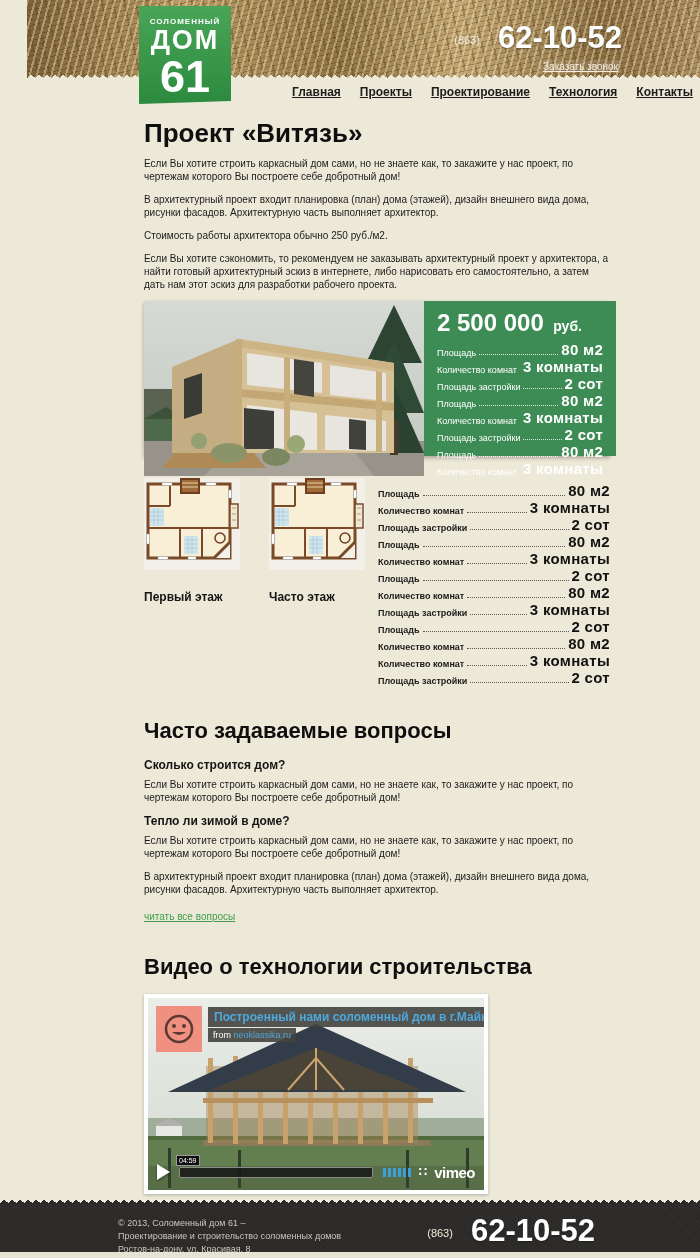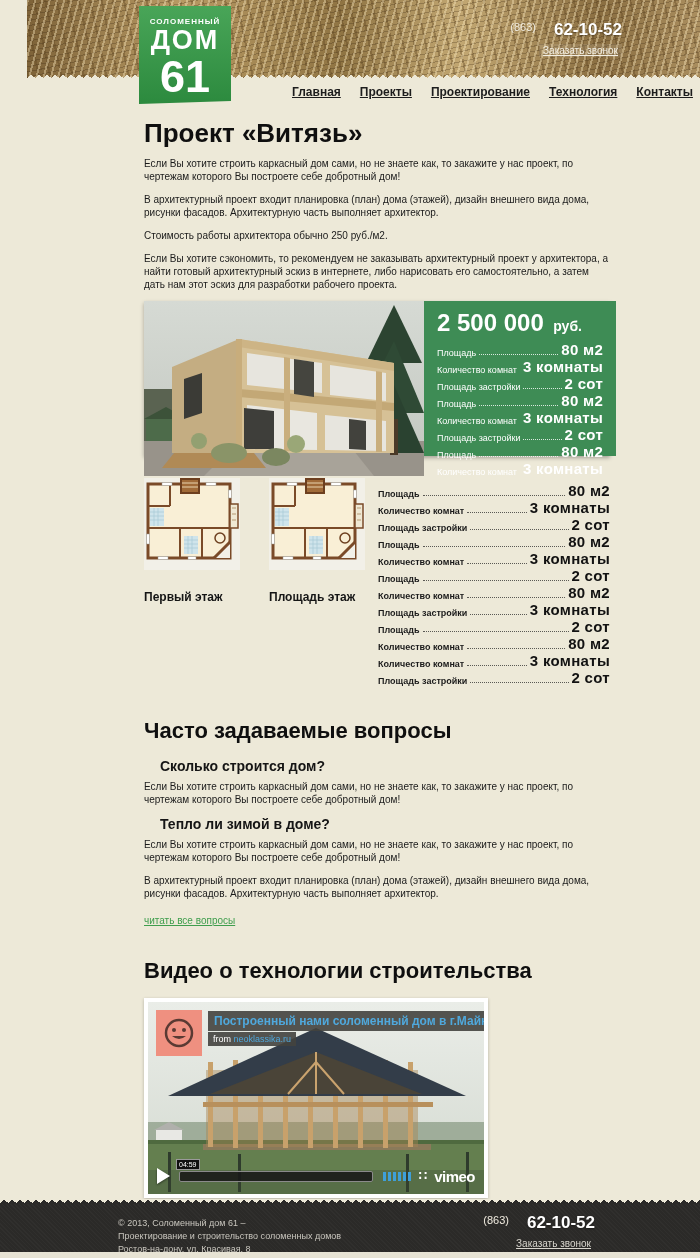--- a/index.html
+++ b/index.html
@@ -17,21 +17,21 @@
     background:conic-gradient(from 135deg at 50% 0%, #EDE9D8 0 90deg, rgba(0,0,0,0) 90deg 360deg) 0 0/8px 4px repeat-x;}
   .logo-badge{position:absolute;left:112px;top:6px;width:92px;height:98px;z-index:5;
     background:linear-gradient(180deg,#49a558,#2c8a3e);color:#fff;text-align:center;
     box-shadow:0 3px 5px rgba(0,0,0,.45);clip-path:polygon(0 0,100% 0,100% 97%,0 100%);}
   .logo-top{font-size:8px;font-weight:bold;letter-spacing:1px;margin-top:11px;}
   .logo-mid{font-size:27px;font-weight:bold;line-height:29px;letter-spacing:2px;}
   .logo-num{font-size:45px;font-weight:bold;line-height:44px;}
   .header-phone{position:absolute;top:20px;right:105px;text-align:right;color:#fff;}
   .phone-line{white-space:nowrap;}
   .phone-code{font-size:11px;color:#efeade;vertical-align:4px;margin-right:18px;}
-  .phone-num{font-size:17px;font-weight:bold;text-shadow:0 1px 2px rgba(0,0,0,.35);}
+  .phone-num{font-size:31px;font-weight:bold;text-shadow:0 1px 2px rgba(0,0,0,.35);}
   .order-link{display:inline-block;margin-top:3px;font-size:10px;color:#f2eee2;
     text-decoration:underline;background:rgba(255,255,255,.10);padding:1px 4px;cursor:pointer;}
 
   
   .site-nav{height:28px;display:flex;align-items:center;gap:19px;padding-left:265px;}
   .site-nav a{font-size:12px;font-weight:bold;color:#1d1d1d;text-decoration:underline;cursor:pointer;}
 
   
   main{padding:0 117px;}
   .project-title{font-size:26px;font-weight:bold;color:#0f0f0f;margin:12px 0 8px;}
@@ -58,21 +58,21 @@
   .plan-label{font-size:12px;font-weight:bold;color:#151515;margin-top:16px;}
   .plans-specs{flex:1;padding-top:4px;}
   .plans-specs .spec-row{height:17px;}
   .plans-specs .spec-label{font-weight:bold;color:#1b1b1b;}
   .plans-specs .spec-dots{border-bottom:1px dotted rgba(40,40,40,.75);}
   .plans-specs .spec-value{color:#121212;}
 
   
   .faq-section{margin-top:32px;}
   .section-title{font-size:22px;font-weight:bold;color:#0f0f0f;margin:0 0 14px;}
-  .faq-q{font-size:14px;font-weight:bold;color:#151515;margin:0 16px 6px;}
+  .faq-q{font-size:12px;font-weight:bold;color:#151515;margin:0 0 6px;}
   .text-link{font-size:10px;color:#3F9E4D;text-decoration:underline;cursor:pointer;display:inline-block;margin-top:4px;}
 
   
   .video-section{margin-top:30px;}
   .video-player{width:344px;height:200px;margin-top:14px;background:#fff;padding:4px;
     box-sizing:border-box;box-shadow:0 1px 3px rgba(0,0,0,.25);position:relative;cursor:pointer;}
   .video-thumb{position:relative;width:336px;height:192px;overflow:hidden;background:#d8dcd4;}
   .video-thumb svg{display:block;}
   .v-avatar{position:absolute;left:8px;top:8px;width:46px;height:46px;background:#EF9080;
     display:flex;align-items:center;justify-content:center;}
@@ -287,21 +287,21 @@
               <rect x="40" y="58" width="14" height="18" fill="#cfe4eb"></rect>
               <path d="M40 62 h14 M40 66 h14 M40 70 h14 M44 58 v18 M48 58 v18" stroke="#a7c8d4" stroke-width=".7" fill="none"></path>
               <circle cx="76" cy="60" r="5" fill="none" stroke="#6d3f1f" stroke-width="1.5"></circle>
               <rect x="18" y="4.5" width="10" height="3" fill="#ffffff" stroke="#9a9a92" stroke-width=".5"></rect>
               <rect x="62" y="4.5" width="10" height="3" fill="#ffffff" stroke="#9a9a92" stroke-width=".5"></rect>
               <rect x="2.5" y="56" width="3" height="10" fill="#ffffff" stroke="#9a9a92" stroke-width=".5"></rect>
               <rect x="14" y="78.5" width="10" height="3" fill="#ffffff" stroke="#9a9a92" stroke-width=".5"></rect>
               <rect x="44" y="78.5" width="8" height="3" fill="#ffffff" stroke="#9a9a92" stroke-width=".5"></rect>
               <rect x="84.5" y="12" width="3" height="8" fill="#ffffff" stroke="#9a9a92" stroke-width=".5"></rect>
             </svg>
-            <div class="plan-label">Площадь этаж</div>
+            <div class="plan-label">Часто этаж</div>
           </div>
         </div>
       </div>
       <div class="plans-specs">
         <div class="spec-row">
             <span class="spec-label">Площадь</span>
             <span class="spec-dots"></span>
             <span class="spec-value">80 м2</span>
           </div>
         <div class="spec-row">

